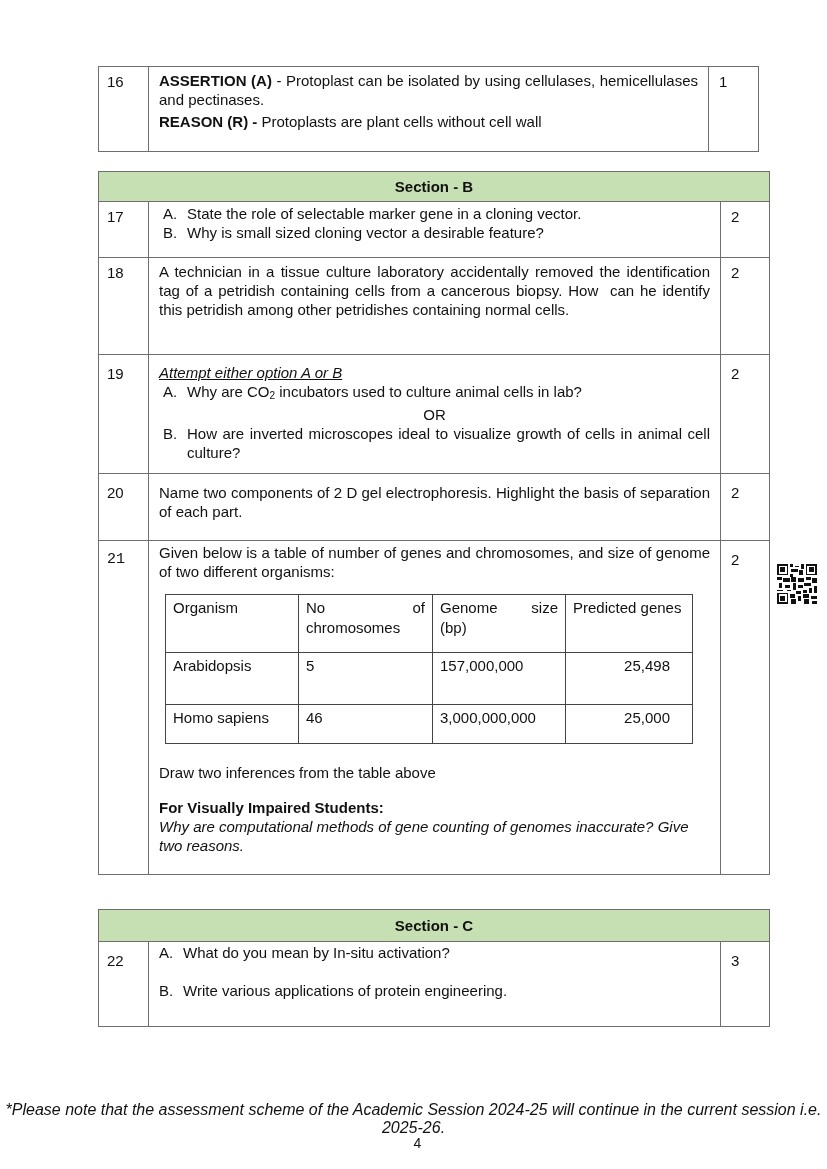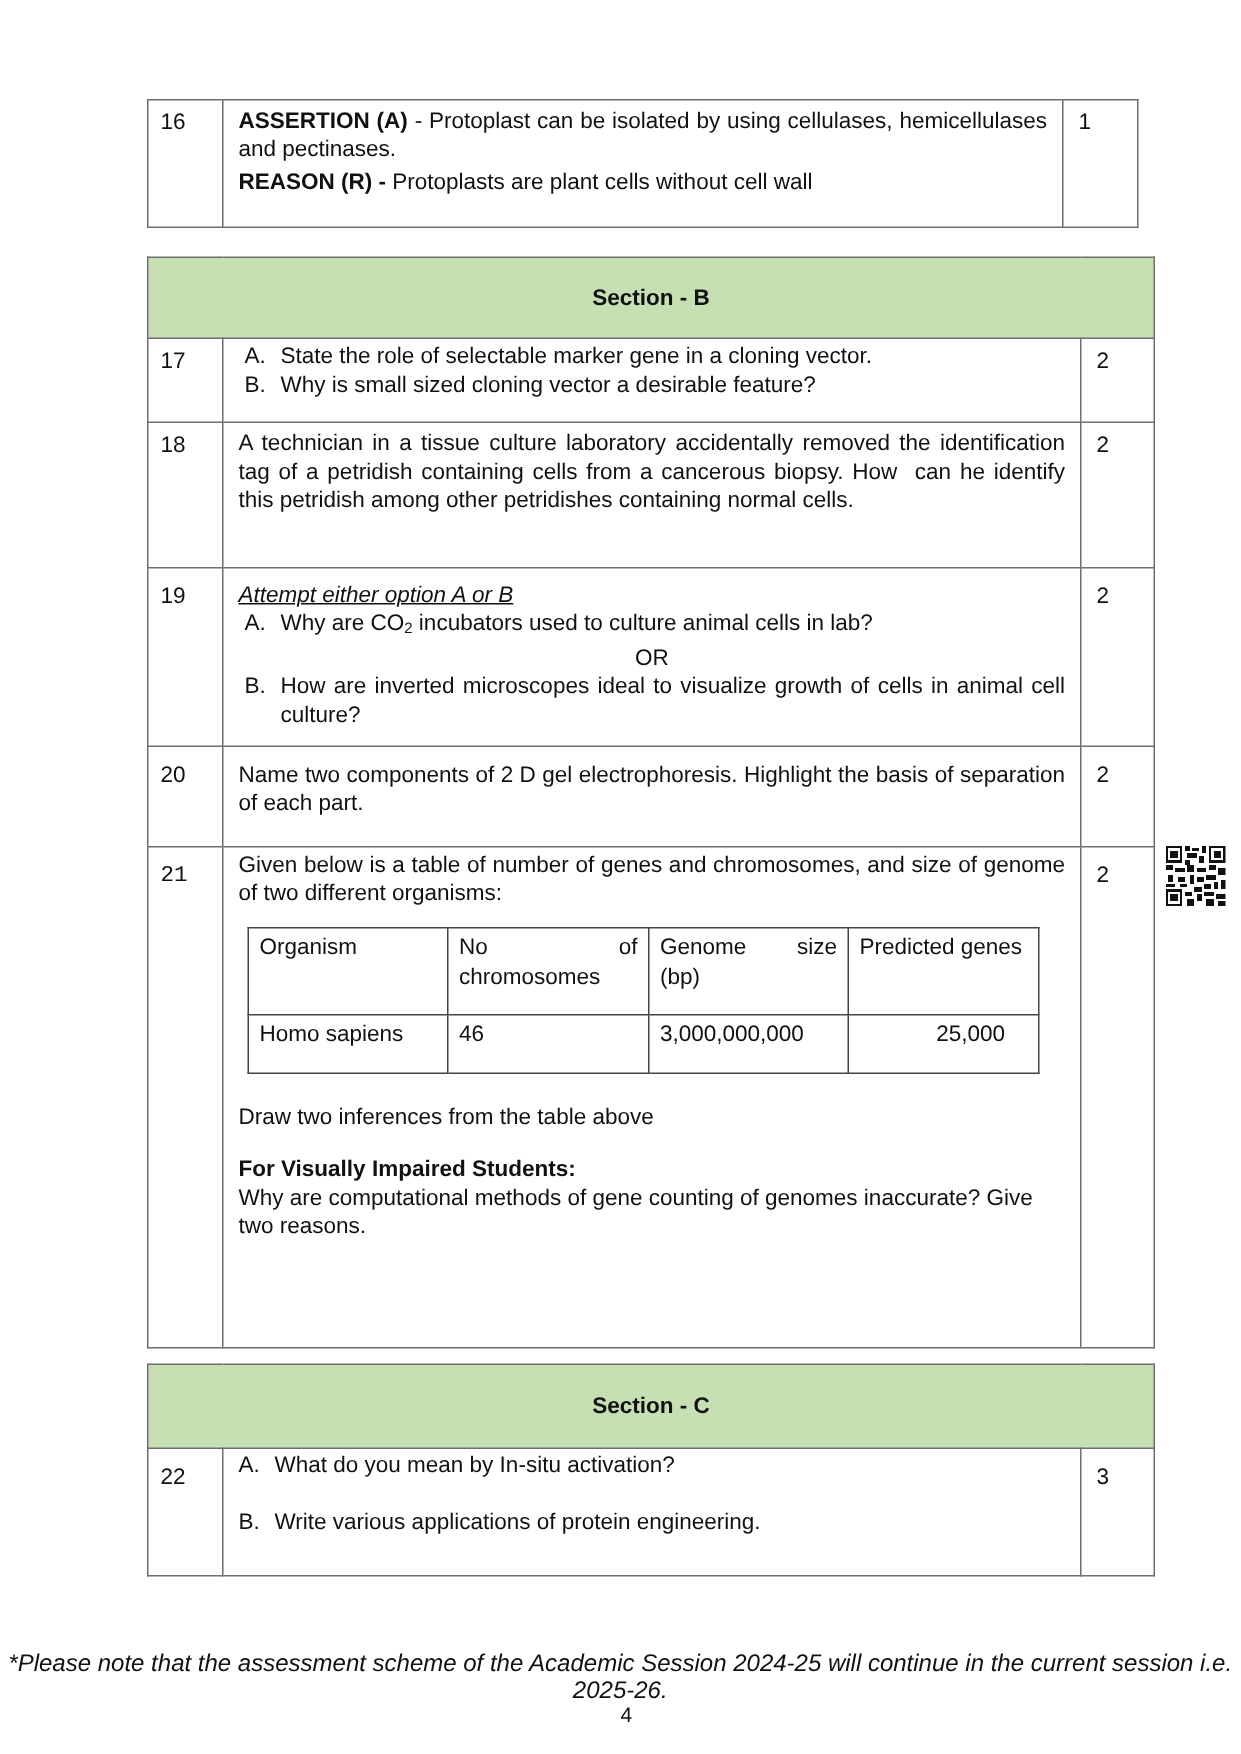--- a/index.html
+++ b/index.html
@@ -1,19 +1,19 @@
 <!DOCTYPE html>
 <html><head>
 <meta charset="utf-8">
 <style>
   html, body { margin: 0; padding: 0; background: #ffffff; }
   body { width: 827px; height: 1169px; position: relative; overflow: hidden;
          font-family: "Liberation Sans", sans-serif; color: #111; font-size: 15px; }
   table { border-collapse: collapse; position: absolute; }
-  td { border: 1px solid #6e6e6e; vertical-align: top; padding: 12px; }
+  td { border: 1px solid #6e6e6e; vertical-align: top; padding: 0; }
   .qno { width: 50px; padding: 6px 0 0 8px; box-sizing: border-box; }
   .marks { padding: 6px 0 0 10px; box-sizing: border-box; }
   .body { padding: 4px 10px 0 10px; box-sizing: border-box; line-height: 19px; text-align: justify; }
   .sect { background: #c6e0b4; text-align: center; font-weight: bold; height: 29px; line-height: 29px; }
   b { font-weight: bold; }
   .opt { display: flex; }
   .opt .lbl { width: 24px; flex: none; }
   .opt .txt { flex: 1; text-align: justify; }
   .or { text-align: center; font-weight: normal; }
   .u-it { font-style: italic; text-decoration: underline; }
@@ -97,31 +97,37 @@
     <td class="body" style="padding-top:2px;">
       <div>Given below is a table of number of genes and chromosomes, and size of genome of two different organisms:</div>
       <table class="inner">
         <tbody>
               <tr style="height:58px;">
           <td style="width:118px;">Organism</td>
           <td style="width:119px;">No of chromosomes</td>
           <td style="width:118px;">Genome size (bp)</td>
           <td style="width:112px;">Predicted genes</td>
         </tr>
+        <tr style="height:52px;">
+          <td>Arabidopsis</td>
+          <td>5</td>
+          <td>157,000,000</td>
+          <td class="num">25,498</td>
+        </tr>
         <tr style="height:39px;">
           <td>Homo sapiens</td>
           <td>46</td>
           <td>3,000,000,000</td>
           <td class="num">25,000</td>
         </tr>
       </tbody>
           </table>
       <div style="margin-top:19px;">Draw two inferences from the table above</div>
       <div style="margin-top:16px; font-weight:bold;">For Visually Impaired Students:</div>
-      <div style="text-align:left;">Why are computational methods of gene counting of genomes inaccurate? Give two reasons.</div>
+      <div style="text-align:left;font-style:italic;">Why are computational methods of gene counting of genomes inaccurate? Give two reasons.</div>
     </td>
     <td class="marks" style="padding-top:10px;">2</td>
   </tr>
 </tbody>
   </table>
 
 <svg class="qr" viewBox="0 0 25 25" shape-rendering="crispEdges">
   <rect width="25" height="25" fill="#fff"></rect>
   <g fill="#111">
     <rect x="0" y="0" width="7" height="7"></rect>

